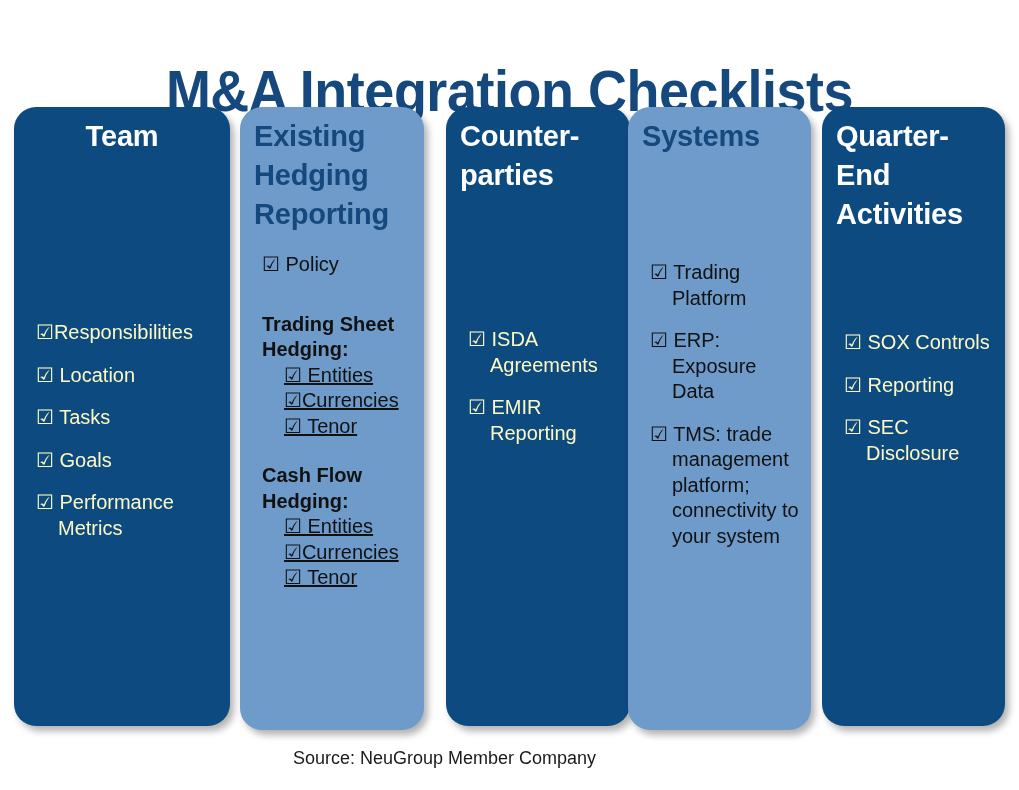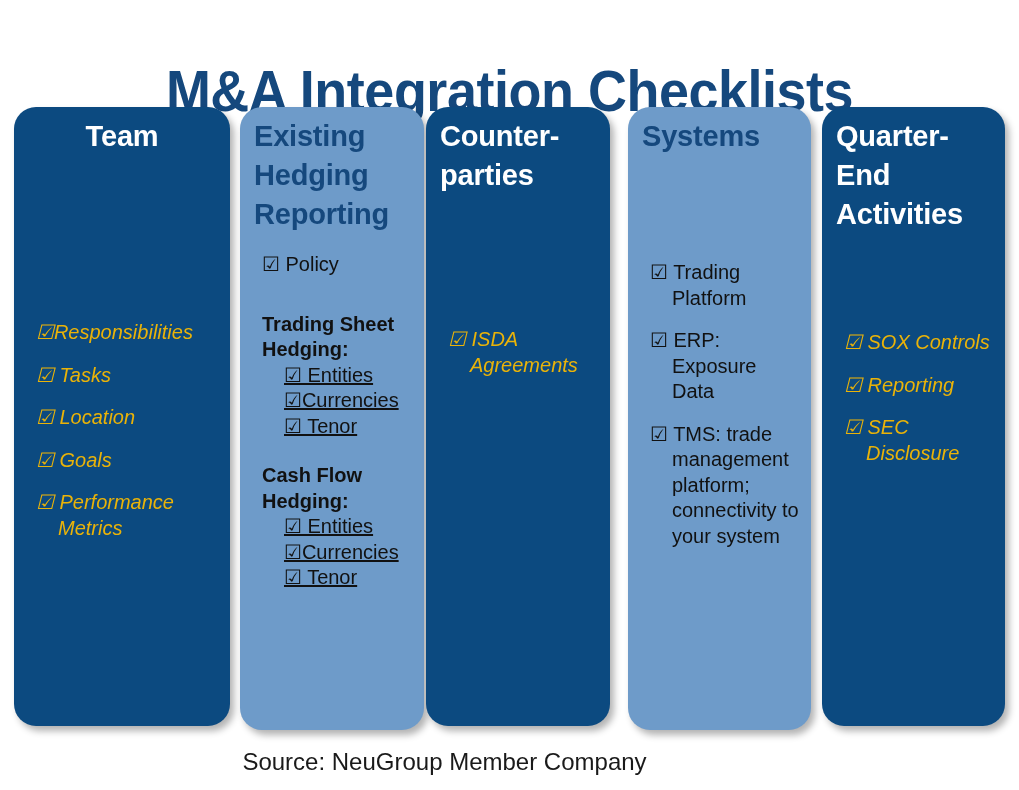--- a/index.html
+++ b/index.html
@@ -61,21 +61,21 @@
   }
   .card.dark  .card-head { color: #ffffff; }
   .card.light .card-head { color: #15487D; }
   .card-head.centered { text-align: center; }
 
   .card-body {
     padding: 0 10px 0 22px;
     font-size: 20px;
     line-height: 25.5px;
   }
-  .card.dark  .card-body { color: #eab308; font-style: italic; }
+  .card.dark  .card-body { color: #fef9c3; }
   .card.light .card-body { color: #111111; }
 
   .chk-item {
     padding-left: 22px;
     text-indent: -22px;
     margin: 0 0 17px 0;
     white-space: pre-wrap;
   }
   .chk-item.sub {
     margin-left: 22px;
@@ -90,38 +90,38 @@
   .spacer-sm { height: 17px; }
   .spacer-md { height: 24px; }
   .spacer-lg { height: 34px; }
 
   #source-note {
     position: absolute;
     top: 748px;
     left: 0;
     width: 889px;
     text-align: center;
-    font-size: 24px;
+    font-size: 18px;
     color: #1a1a1a;
   }
 </style>
 </head>
 <body>
 
 <h1 id="page-title">M&amp;A Integration Checklists</h1>
 
 <div id="board">
 
   <div class="card dark" style="left:14px; width:216px; height:619px;">
     <div class="card-head centered">Team</div>
     <div class="spacer-lg"></div>
     <div class="card-body" style="padding-top:130px;">
       <div class="chk-item">☑Responsibilities</div>
+      <div class="chk-item">☑ Location</div>
       <div class="chk-item">☑ Tasks</div>
-      <div class="chk-item">☑ Location</div>
       <div class="chk-item">☑ Goals</div>
       <div class="chk-item">☑ Performance Metrics</div>
     </div>
   </div>
 
   <div class="card light" style="left:240px; width:184px; height:623px;">
     <div class="card-head">Existing Hedging Reporting</div>
     <div class="card-body" style="padding-top:18px;">
       <div class="chk-item">☑ Policy</div>
       <div class="spacer-sm"></div>
@@ -130,24 +130,25 @@
       <div class="chk-item sub">☑Currencies</div>
       <div class="chk-item sub">☑ Tenor</div>
       <div class="spacer-md"></div>
       <div class="group-head">Cash Flow Hedging:</div>
       <div class="chk-item sub">☑ Entities</div>
       <div class="chk-item sub">☑Currencies</div>
       <div class="chk-item sub">☑ Tenor</div>
     </div>
   </div>
 
-  <div class="card dark" style="left:426px; width:184px; height:619px;">
+  <div class="card dark" style="left:446px; width:184px; height:619px;">
     <div class="card-head">Counter-parties</div>
     <div class="card-body" style="padding-top:132px;">
       <div class="chk-item">☑ ISDA Agreements</div>
+      <div class="chk-item">☑ EMIR Reporting</div>
     </div>
   </div>
 
   <div class="card dark" style="left:822px; width:183px; height:619px;">
     <div class="card-head">Quarter-End Activities</div>
     <div class="card-body" style="padding-top:96px;">
       <div class="chk-item">☑ SOX Controls</div>
       <div class="chk-item">☑ Reporting</div>
       <div class="chk-item">☑ SEC Disclosure</div>
     </div>

